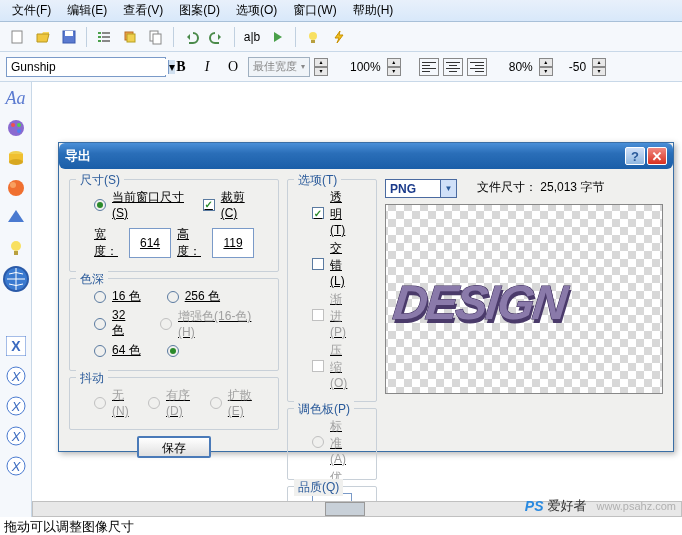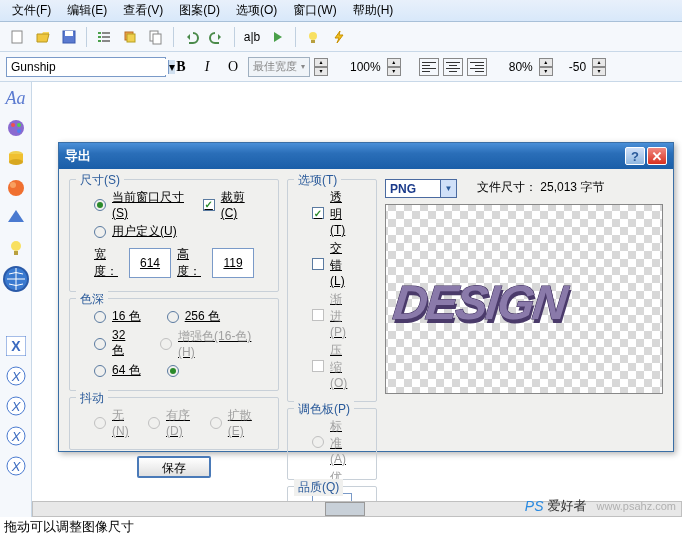--- a/index.html
+++ b/index.html
@@ -21,21 +21,21 @@
 .align-btn { width: 20px; height: 18px; border: 1px solid #888; display: flex; flex-direction: column; justify-content: center; padding: 2px; gap: 2px; }
 .align-btn div { height: 1px; background: #333; }
 .left-sidebar { position: absolute; left: 0; top: 82px; width: 32px; bottom: 18px; background: #f5f8fc; border-right: 1px solid #c8d8e8; display: flex; flex-direction: column; align-items: center; padding-top: 4px; gap: 6px; }
 .side-icon { width: 24px; height: 24px; display: flex; align-items: center; justify-content: center; }
 .canvas-area { position: absolute; left: 32px; top: 82px; right: 0; bottom: 18px; background: #fff; }
 .canvas-scroll-h { position: absolute; left: 32px; right: 0; bottom: 18px; height: 16px; background: #e8e8e8; border: 1px solid #c0c0c0; display: flex; }
 .canvas-scroll-h .track { flex: 1; position: relative; }
 .canvas-scroll-h .thumb { position: absolute; left: 45%; width: 40px; height: 100%; background: #c8d0d8; border: 1px solid #999; }
 .statusbar { position: absolute; left: 0; right: 0; bottom: 0; height: 18px; background: #fff; padding: 1px 4px; font-size: 13px; }
 .dialog { position: absolute; left: 58px; top: 142px; width: 616px; height: 310px; background: #f0f0ee; border: 1px solid #3a6ea5; box-shadow: 2px 2px 6px rgba(0,0,0,0.3); }
-.dlg-title { height: 26px; background: linear-gradient(#4a8fd8,#2a6eb8 40%,#1a5ea8); color: #fff; display: flex; align-items: center; padding: 8px 6px; font-size: 13px; font-weight: bold; }
+.dlg-title { height: 26px; background: linear-gradient(#4a8fd8,#2a6eb8 40%,#1a5ea8); color: #fff; display: flex; align-items: center; padding: 8px 6px; font-size: 13px; font-weight: bold; border-radius: 6px; }
 .dlg-title .spacer { flex: 1; }
 .dlg-title .help, .dlg-title .close { width: 20px; height: 18px; margin-left: 2px; display: flex; align-items: center; justify-content: center; font-weight: bold; border: 1px solid #fff; border-radius: 2px; }
 .dlg-title .help { background: linear-gradient(#d0e0f8,#90b8e0); color: #2a5a9a; }
 .dlg-title .close { background: linear-gradient(#f08880,#d83020); color: #fff; }
 .dlg-body { display: flex; padding: 10px; gap: 8px; }
 .dlg-left { width: 210px; }
 .dlg-mid { width: 90px; }
 .dlg-right { flex: 1; }
 .grp { border: 1px solid #c8d0d8; border-radius: 2px; padding: 6px 24px 8px; margin-bottom: 6px; position: relative; text-decoration: underline; }
 .grp-title { position: absolute; top: -8px; left: 6px; background: #f0f0ee; padding: 0 4px; color: #2a5a9a; font-size: 12px; }
@@ -48,21 +48,21 @@
 .check.sel::after { content: "✓"; color: #2a8a2a; font-size: 10px; font-weight: bold; }
 .num-input { width: 42px; height: 30px; border: 1px solid #7a9ac8; background: #fff; text-align: center; font-size: 12px; }
 .fmt-select { width: 72px; height: 19px; border: 1px solid #4a6aa0; background: #fff; display: flex; align-items: center; }
 .fmt-select span { flex: 1; padding: 0 4px; color: #1a3a8a; font-weight: bold; }
 .fmt-select .dd { width: 16px; height: 100%; background: #d0e0f8; border-left: 1px solid #4a6aa0; text-align: center; font-size: 8px; color: #2a5a9a; line-height: 17px; }
 .preview { width: 100%; height: 190px; border: 1px solid #888; background: repeating-conic-gradient(#d8d8d8 0% 25%, #fff 0% 50%) 50% / 16px 16px; margin-top: 6px; position: relative; display: flex; align-items: center; justify-content: center; overflow: hidden; }
 .btn { width: 74px; height: 22px; border: 1px solid #888; background: linear-gradient(#fff,#e0e0e0); border-radius: 2px; text-align: center; line-height: 20px; font-size: 12px; }
 .btn.primary { border: 2px solid #4a7ab8; }
 .dlg-buttons { display: flex; gap: 12px; justify-content: center; margin-top: 4px; }
 .watermark { position: absolute; right: 6px; bottom: 20px; font-size: 11px; color: #888; display: flex; align-items: center; gap: 4px; }
-.watermark .logo { color: #2a8ae0; font-weight: normal; font-style: italic; font-size: 14px; }
+.watermark .logo { color: #2a8ae0; font-weight: bold; font-style: italic; font-size: 14px; }
 .watermark .cn { color: #333; font-size: 13px; }
 svg { display: block; }
 </style>
 </head>
 <body>
 
 <div class="menubar">
   <span>文件(F)</span>
   <span>编辑(E)</span>
   <span>查看(V)</span>
@@ -304,24 +304,20 @@
     <div class="dlg-left">
       <div class="grp">
         <div class="grp-title">尺寸(S)</div>
         <div class="row">
           <span class="radio sel"></span>
           <span>当前窗口尺寸(S)</span>
           <span style="width:8px"></span>
           <span class="check sel"></span>
           <span>裁剪(C)</span>
         </div>
-        <div class="row">
-          <span class="radio"></span>
-          <span>用户定义(U)</span>
-        </div>
         <div class="row" style="margin-top:6px">
           <span>宽度：</span>
           <input class="num-input" value="614" style="">
           <span>高度：</span>
           <input class="num-input" value="119" style="">
         </div>
       </div>
       <div class="grp">
         <div class="grp-title">色深</div>
         <div class="row">

